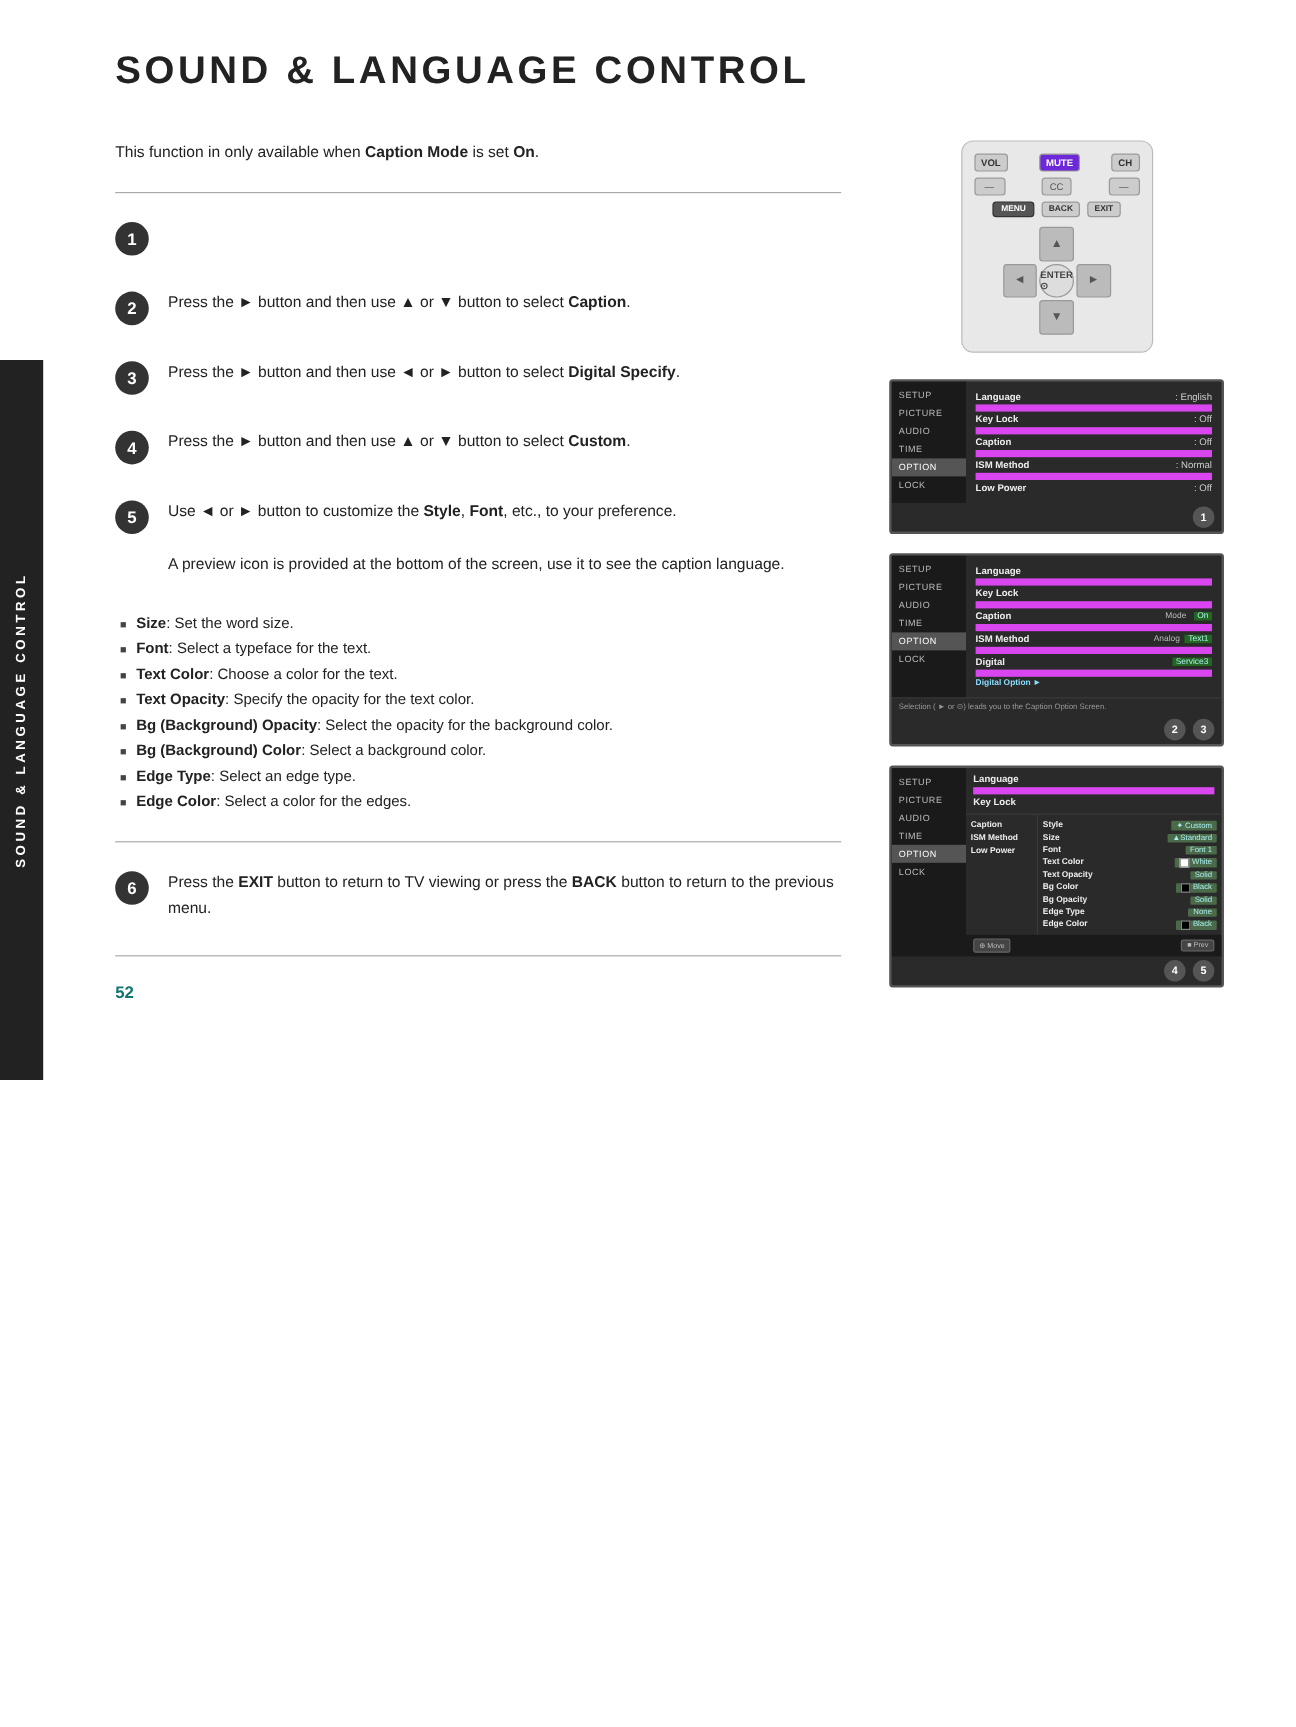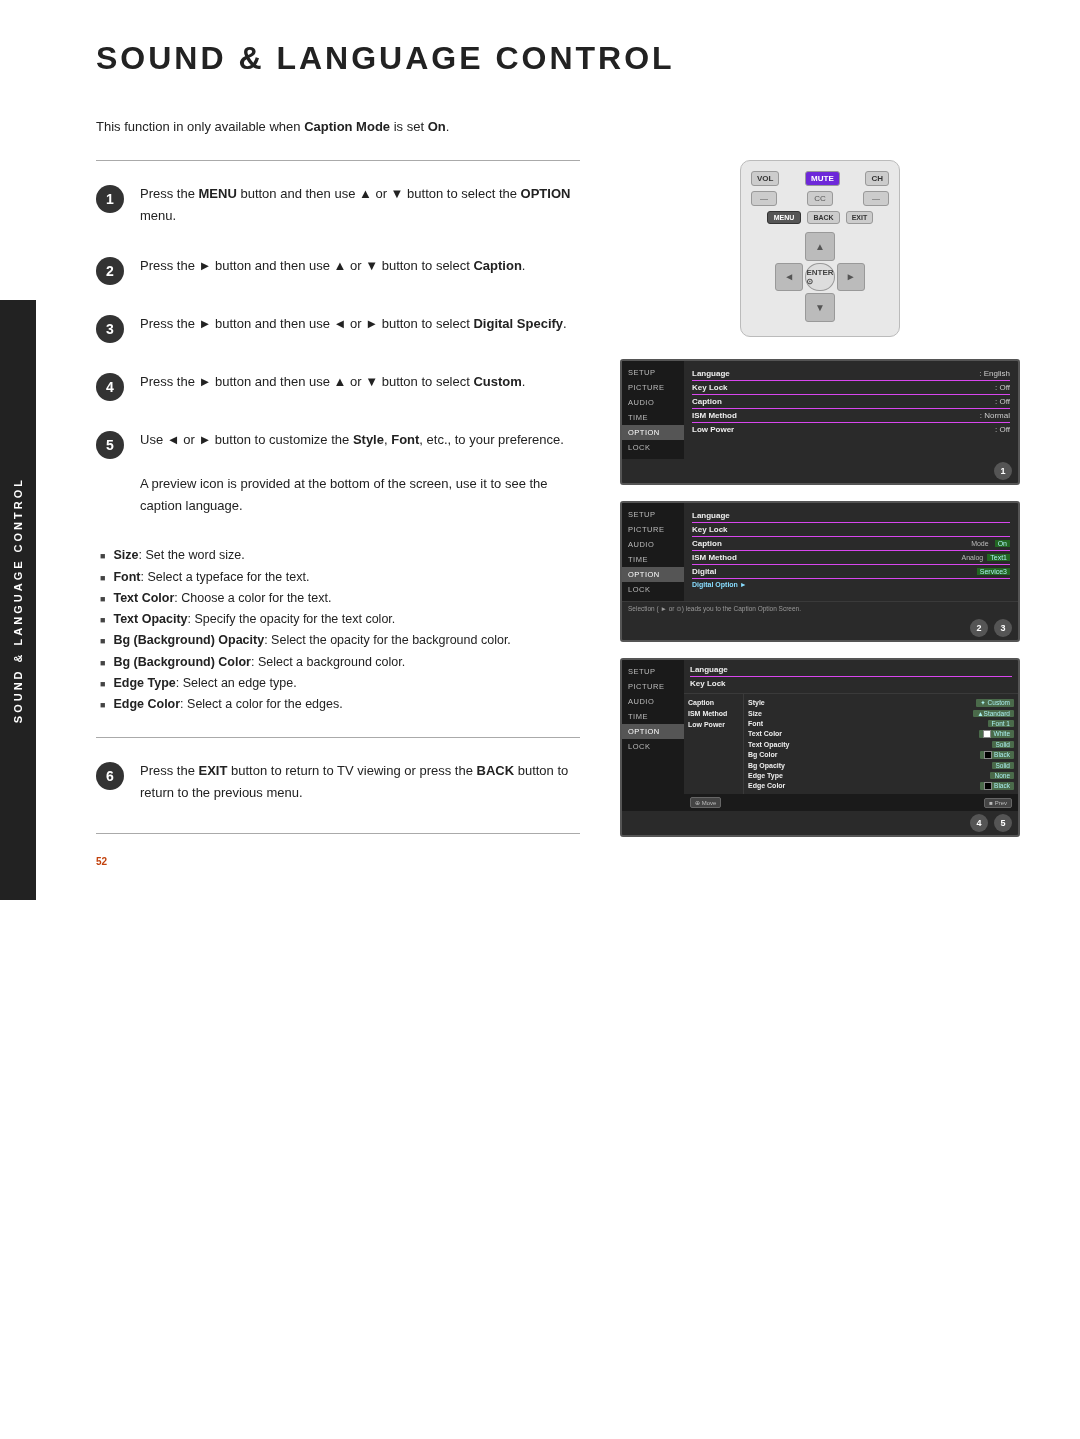--- a/index.html
+++ b/index.html
@@ -67,23 +67,22 @@
       display: flex;
       gap: 40px;
     }
 
     .left-col {
       flex: 1;
       min-width: 0;
     }
 
     .right-col {
-      width: 400px;
+      width: 279px;
       flex-shrink: 0;
-      margin-top: 43px;
     }
 
     
     .section-heading {
       font-size: 22px;
       font-weight: bold;
       margin-bottom: 18px;
       color: #222;
     }
 
@@ -154,24 +153,24 @@
       content: '■';
       font-size: 9px;
       margin-right: 8px;
       margin-top: 4px;
       flex-shrink: 0;
       color: #444;
     }
 
     
     .page-number {
-      font-size: 10px;
+      font-size: 14px;
       font-weight: bold;
       margin-top: 18px;
-      color: #c2410c;
+      color: #0f766e;
     }
 
     
 
     
     .remote-container {
       display: flex;
       justify-content: center;
       margin-bottom: 22px;
     }
@@ -351,21 +350,21 @@
       padding: 6px 8px;
     }
 
     .panel-row {
       display: flex;
       justify-content: space-between;
       align-items: center;
       font-size: 8px;
       color: #ddd;
       padding: 2px 0;
-      border-bottom: 1px solid #d946ef;
+      border-bottom: 6px solid #d946ef;
     }
 
     .panel-row:last-child {
       border-bottom: none;
     }
 
     .panel-row .label {
       color: #eee;
       font-weight: bold;
     }
@@ -454,23 +453,20 @@
 
 
         <p class="intro-text">
           This function in only available when <strong>Caption Mode</strong> is set <strong>On</strong>.
         </p>
 
         <hr class="hr">
 
         <div class="step-item">
           <div class="step-circle">1</div>
-          <div class="step-text">
-            Press the <strong>MENU</strong> button and then use ▲ or ▼ button to select the <strong>OPTION</strong> menu.
-          </div>
         </div>
 
         <div class="step-item">
           <div class="step-circle">2</div>
           <div class="step-text">
             Press the ► button and then use ▲ or ▼ button to select <strong>Caption</strong>.
           </div>
         </div>
 
         <div class="step-item">

